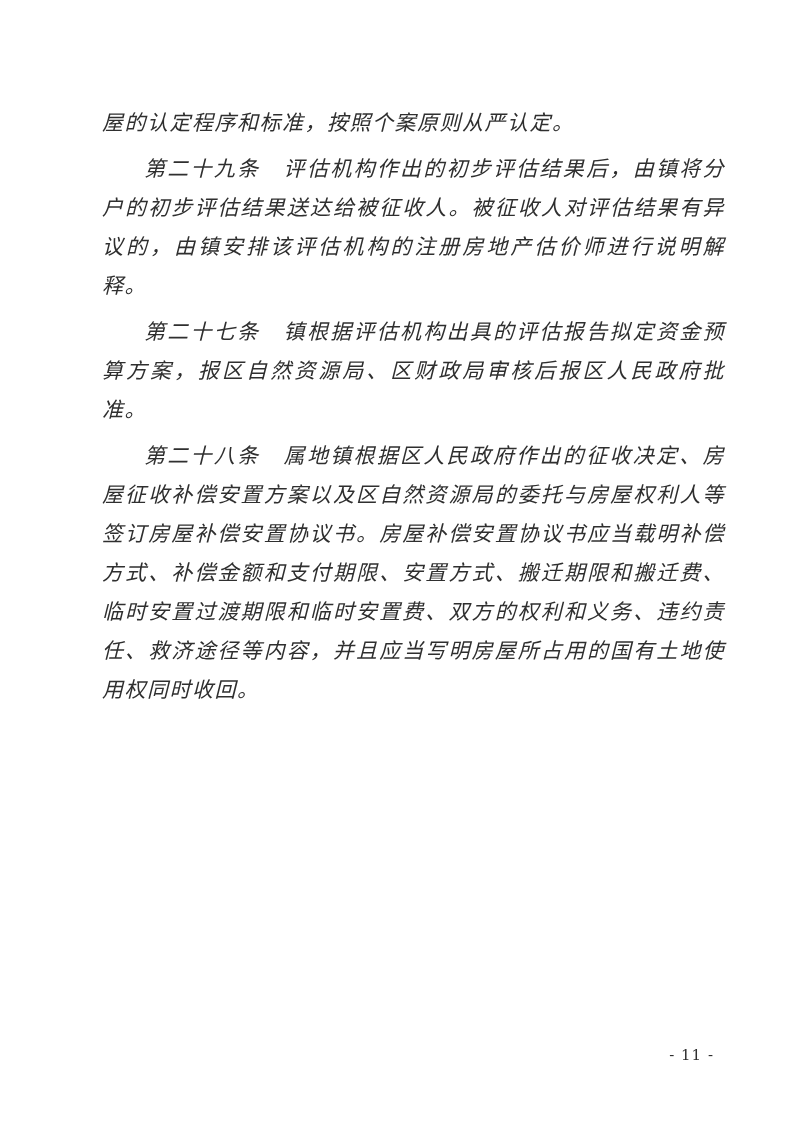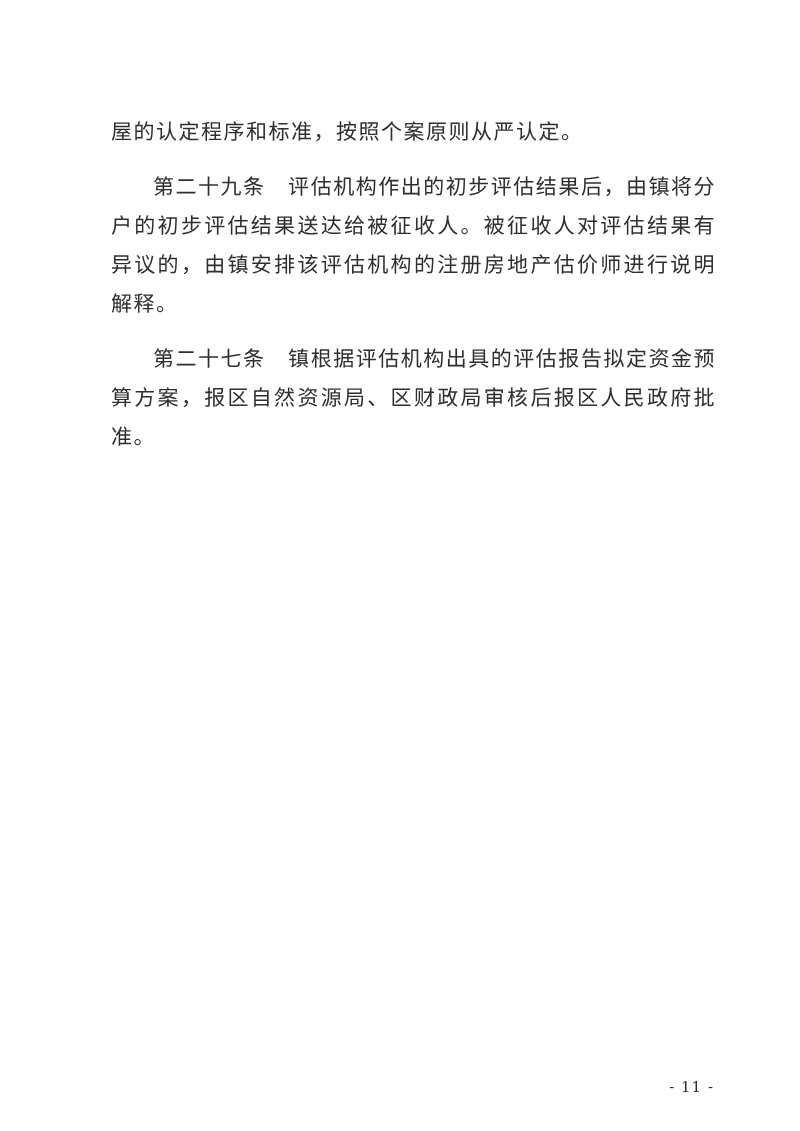--- a/index.html
+++ b/index.html
@@ -18,44 +18,46 @@
     font-family: "DejaVu Serif", "Liberation Serif", serif;
   }
   .content {
     position: absolute;
     top: 97px;
     left: 95px;
     width: 637px;
     color: #2f2f2f;
   }
   .content p {
-    margin: 16px;
+    margin: 7px;
     font-size: 21px;
     line-height: 39px;
     letter-spacing: 1.5px;
     text-align: justify;
     text-justify: inter-ideograph;
     word-break: break-all;
+    font-style: italic;
   }
   .content p.indent {
     text-indent: 2em;
   }
   .page-number {
     position: absolute;
-    top: 1078px;
+    top: 1046px;
     right: 86px;
     font-size: 15px;
     letter-spacing: 1px;
     color: #2f2f2f;
     font-family: "DejaVu Serif", "Liberation Serif", serif;
   }
 </style>
 </head>
 <body>
 
 <div class="page">
   <div class="content">
     <p>屋的认定程序和标准，按照个案原则从严认定。</p>
     <p class="indent">第二十九条　评估机构作出的初步评估结果后，由镇将分户的初步评估结果送达给被征收人。被征收人对评估结果有异议的，由镇安排该评估机构的注册房地产估价师进行说明解释。</p>
     <p class="indent">第二十七条　镇根据评估机构出具的评估报告拟定资金预算方案，报区自然资源局、区财政局审核后报区人民政府批准。</p>
+    <p class="indent">第二十八条　属地镇根据区人民政府作出的征收决定、房屋征收补偿安置方案以及区自然资源局的委托与房屋权利人等签订房屋补偿安置协议书。房屋补偿安置协议书应当载明补偿方式、补偿金额和支付期限、安置方式、搬迁期限和搬迁费、临时安置过渡期限和临时安置费、双方的权利和义务、违约责任、救济途径等内容，并且应当写明房屋所占用的国有土地使用权同时收回。</p>
   </div>
   <div class="page-number">- 11 -</div>
 </div>
 
 </body></html>

